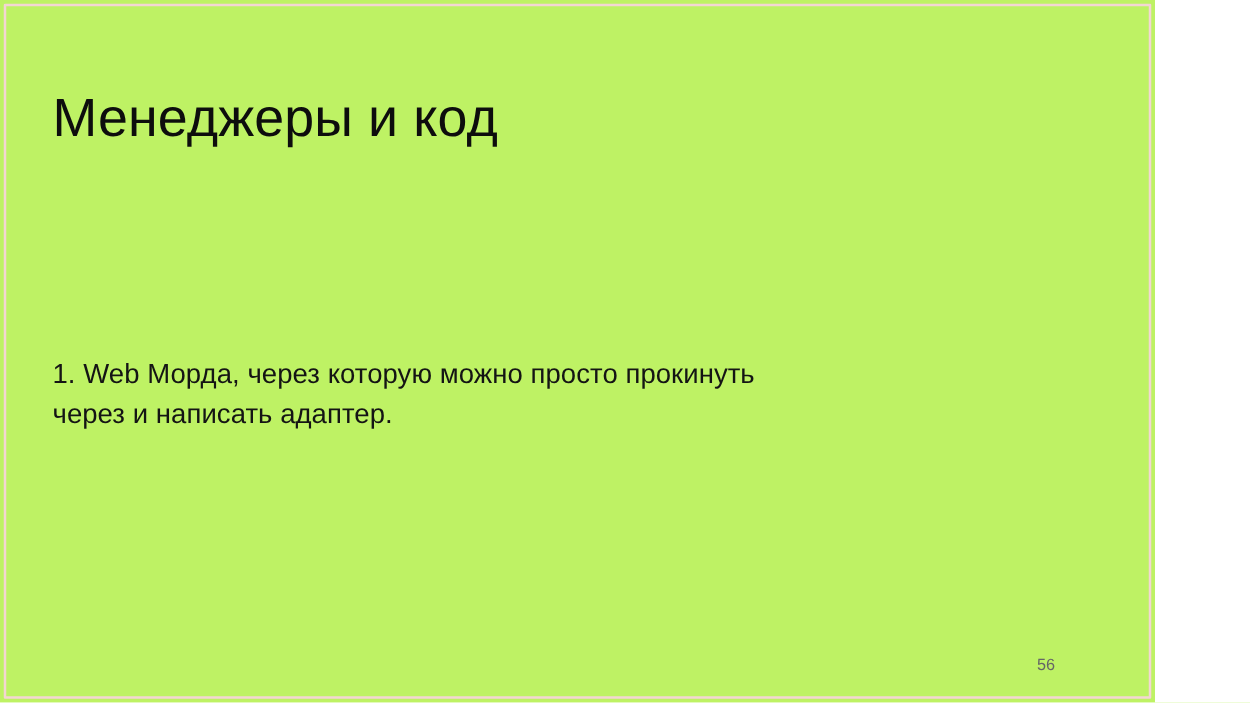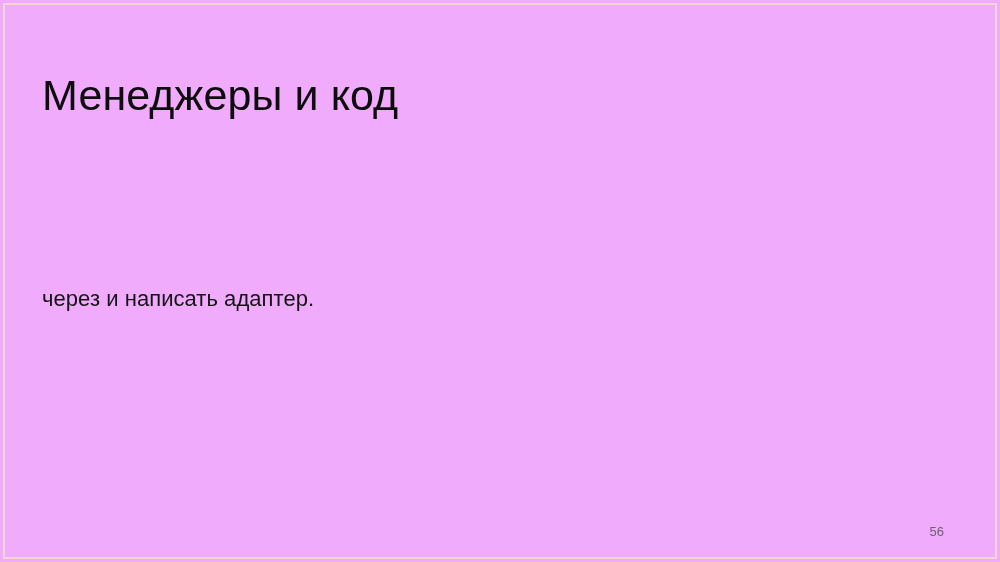--- a/index.html
+++ b/index.html
@@ -8,23 +8,23 @@
     background: #ffffff;
   }
 
   body {
     font-family: "Liberation Sans", sans-serif;
     -webkit-font-smoothing: antialiased;
   }
 
   .slide {
     position: relative;
-    width: 1000px;
+    width: 924px;
     height: 562px;
-    background: #f0abfc;
+    background: #bef264;
     overflow: hidden;
     box-sizing: border-box;
   }
 
   
   .slide-frame {
     position: absolute;
     left: 3px;
     top: 3px;
     right: 3px;
@@ -59,37 +59,38 @@
     letter-spacing: 0.05px;
   }
 
   .slide-body .body-line {
     display: block;
     white-space: pre;
   }
 
   .page-number {
     position: absolute;
-    right: 56px;
+    right: 80px;
     bottom: 22px;
     font-size: 13px;
     font-weight: 400;
     line-height: 16px;
     color: #666666;
     text-align: right;
   }
 </style>
 </head>
 <body>
 
 <div class="slide">
 
   <div class="slide-frame"></div>
 
   <h1 class="slide-title">Менеджеры и код</h1>
 
   <div class="slide-body">
+    <span class="body-line">1. Web Морда, через которую можно просто прокинуть</span>
     <span class="body-line">через и написать адаптер.</span>
   </div>
 
   <div class="page-number">56</div>
 
 </div>
 
 </body></html>

